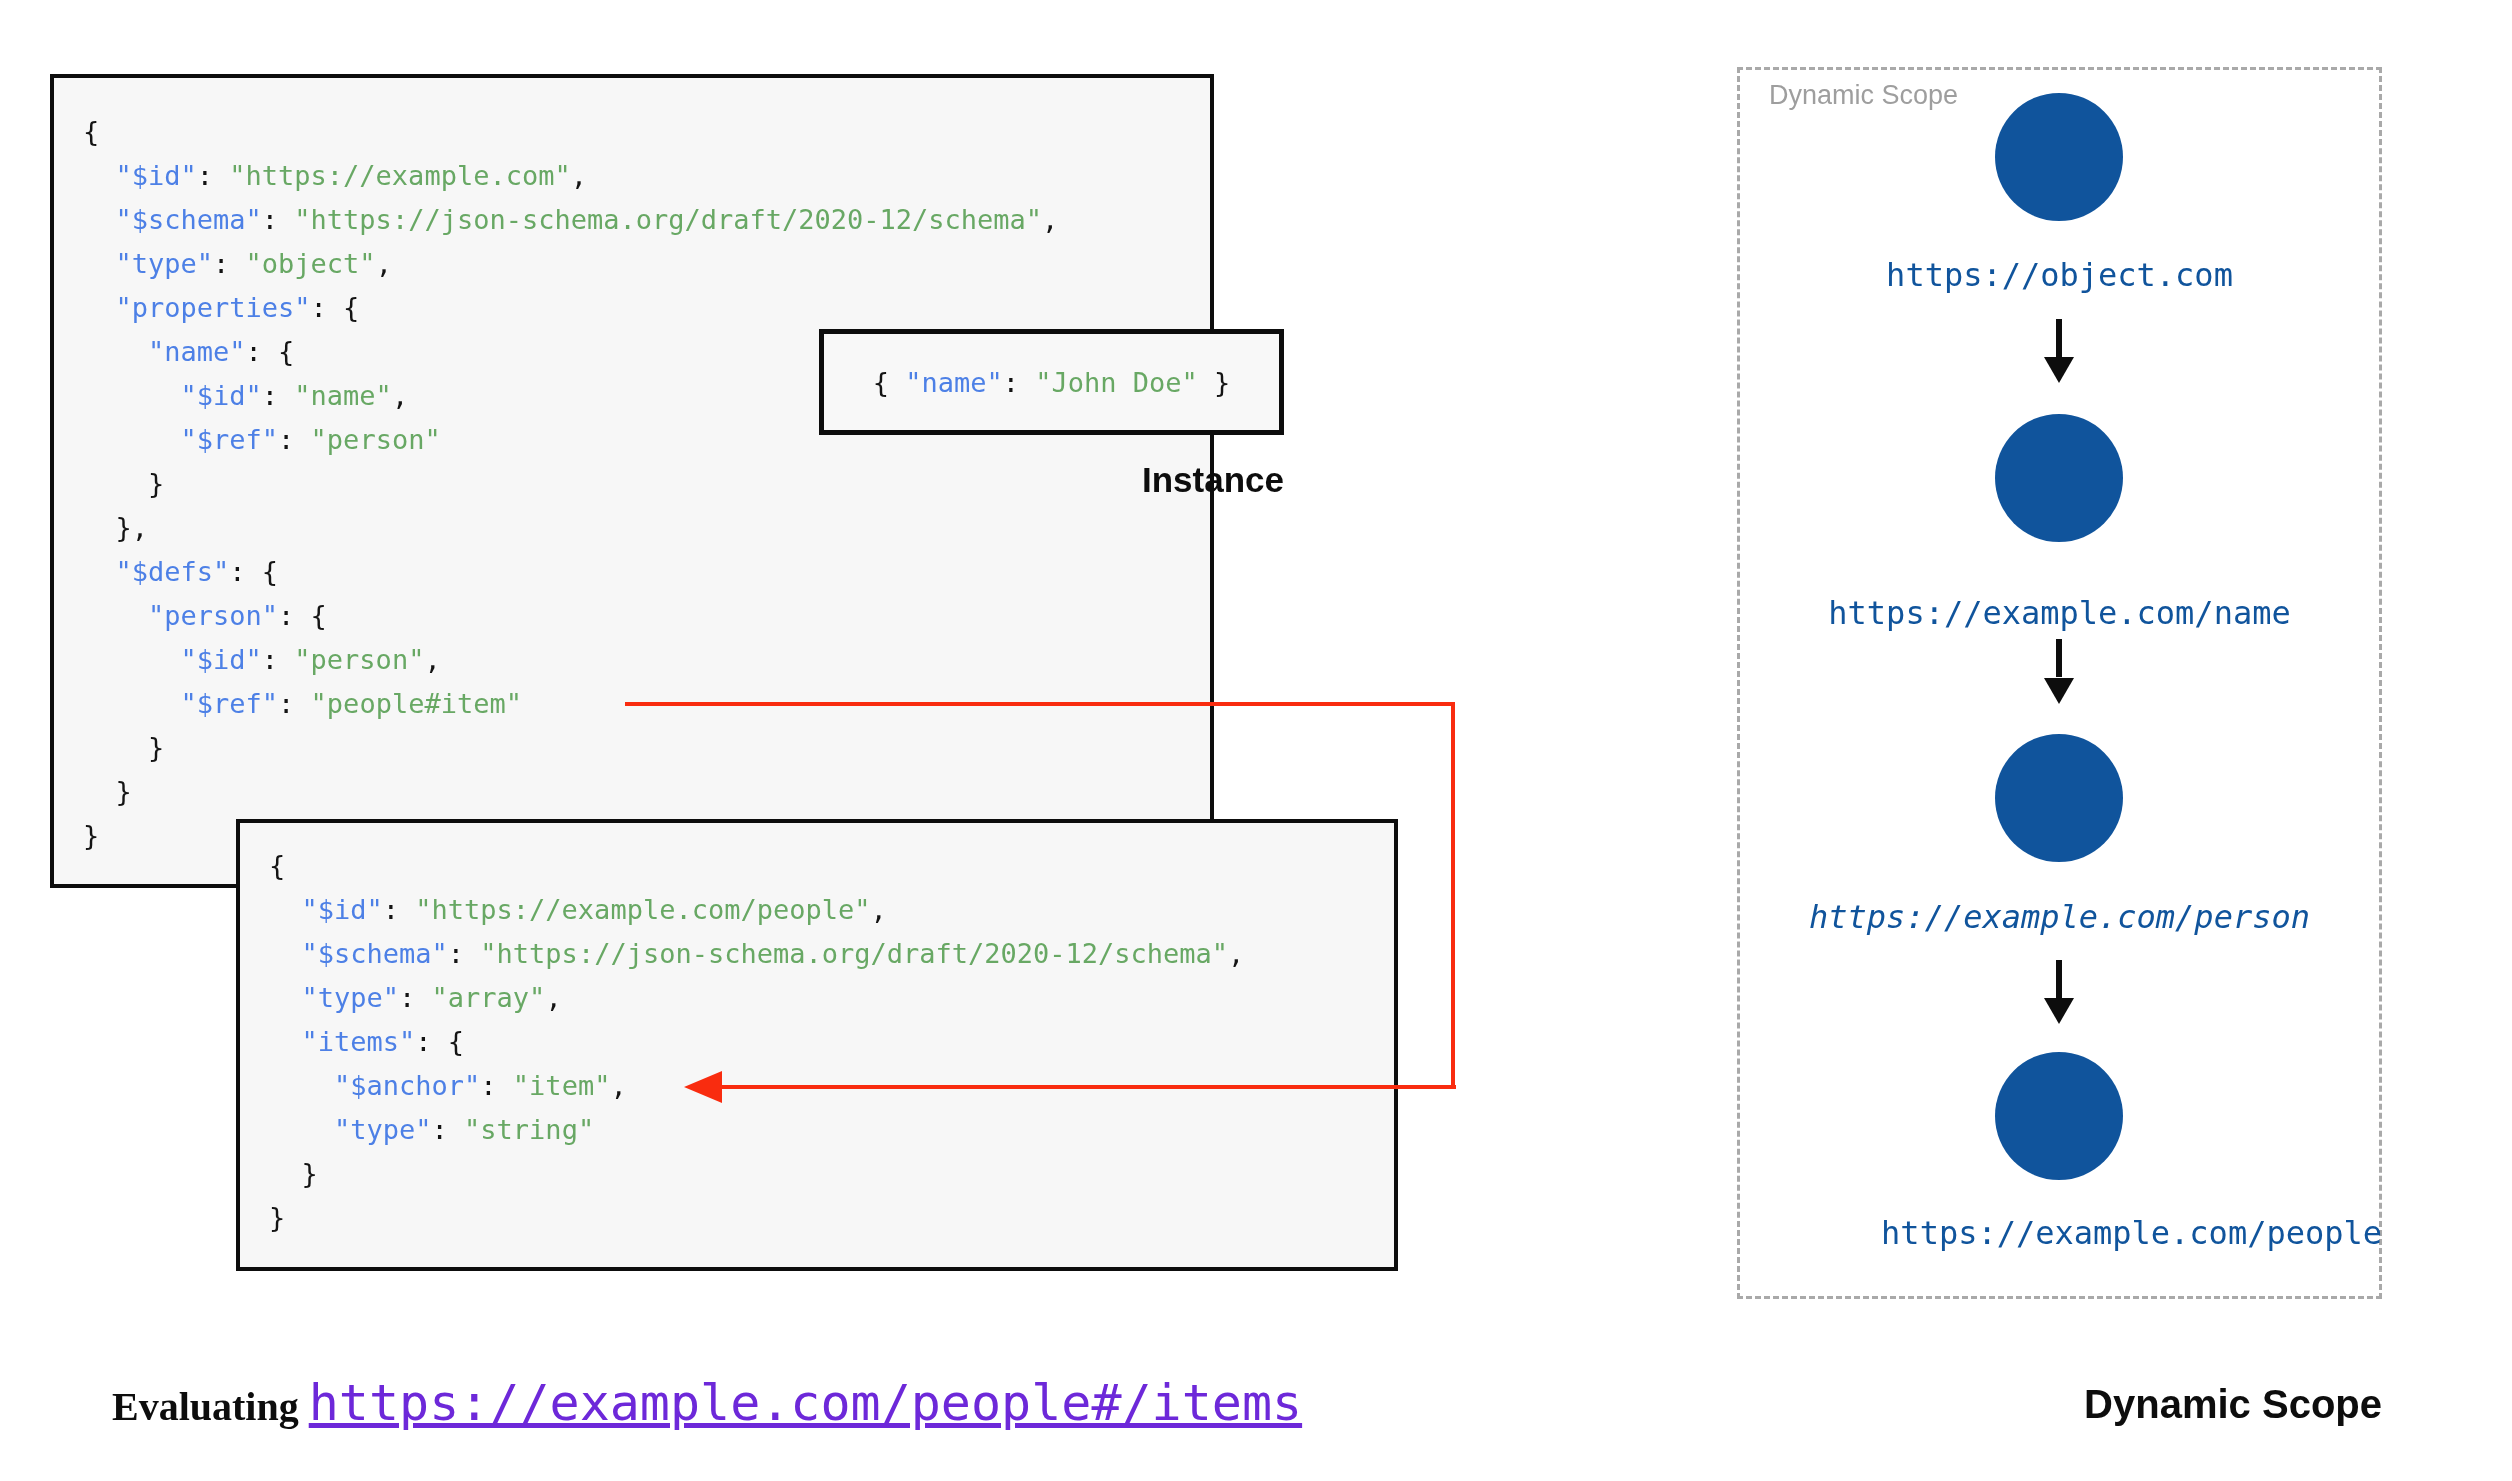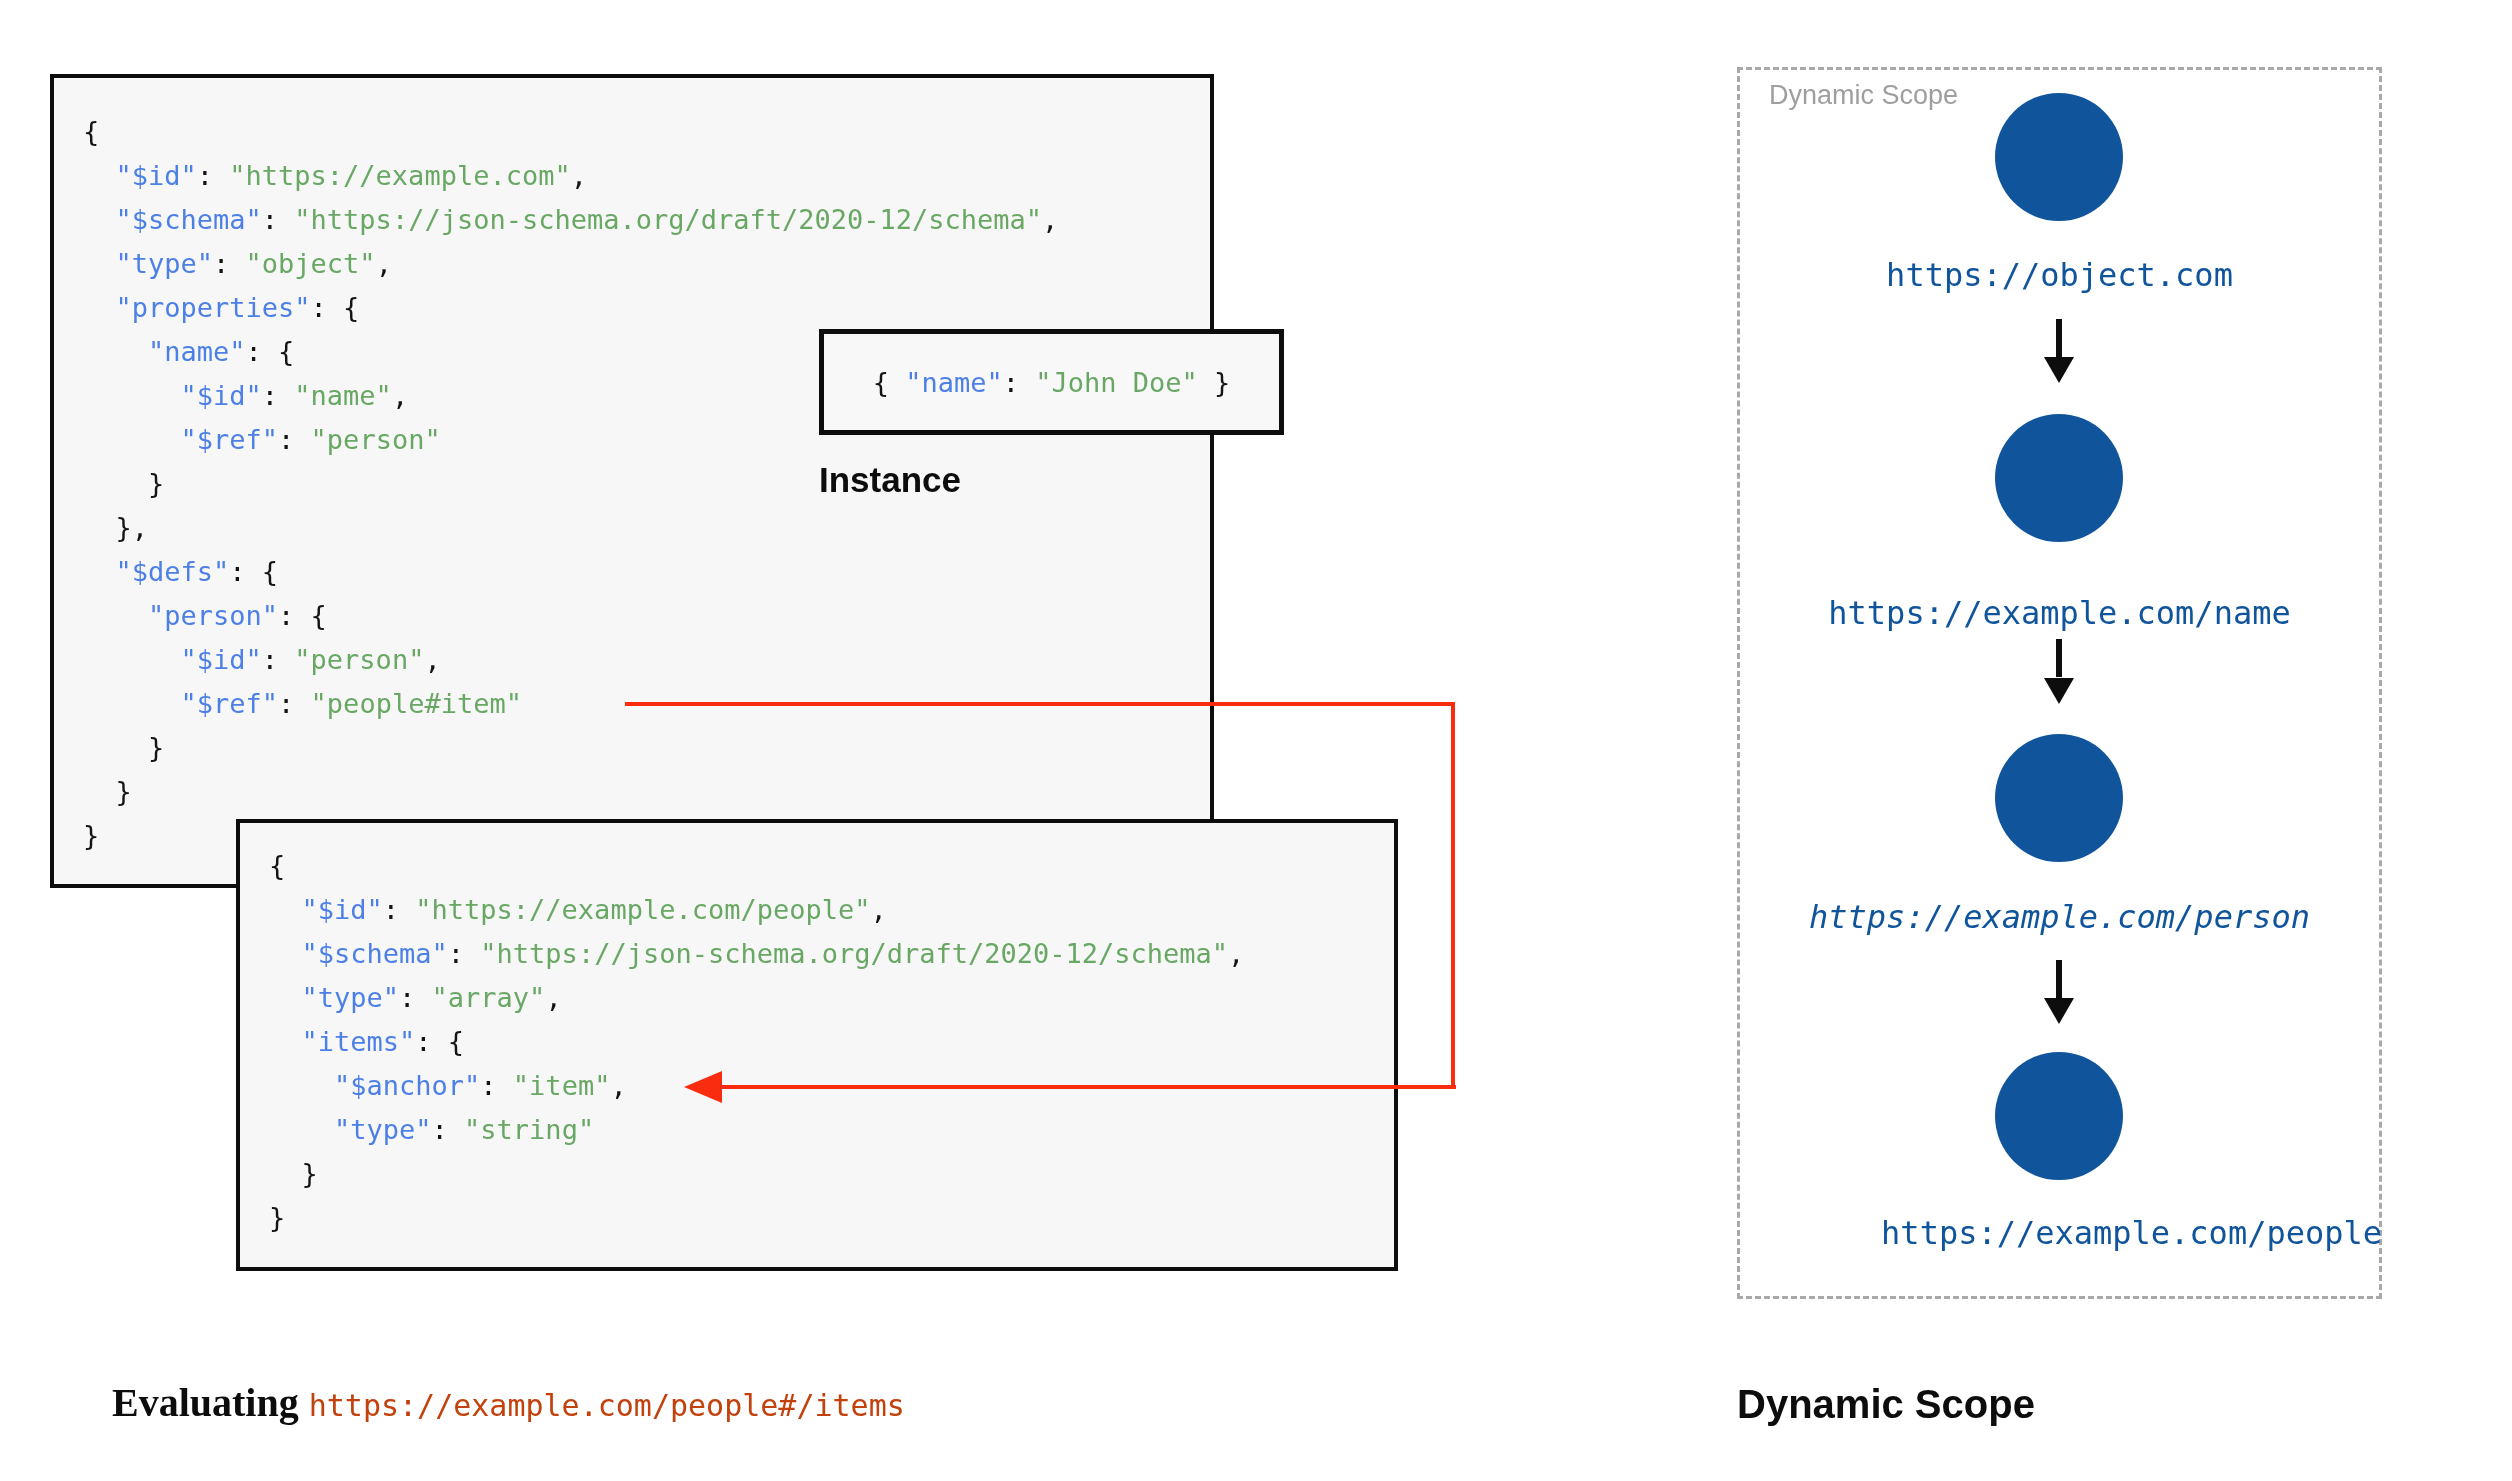--- a/index.html
+++ b/index.html
@@ -16,21 +16,21 @@
   .code{position:absolute;left:0;top:0;right:0;}
   #schema1 .code{padding:32px 0 0 29px;}
   #schema2 .code{padding:21.4px 0 0 29px;}
   .code-line{height:44px;line-height:44px;font-size:27px;white-space:pre;}
   #instance-box .code-line{height:auto;line-height:1;}
   .tok-p{color:#141414;}
   .tok-k{color:#4d80e6;}
   .tok-s{color:#68a864;}
 
   .panel-caption{position:absolute;font-family:"Liberation Sans","DejaVu Sans",sans-serif;
-                 font-weight:bold;color:#0d0d0d;text-align:left;}
+                 font-weight:bold;color:#0d0d0d;text-align:right;}
   #instance-label{left:819px;top:460px;width:465px;font-size:35px;z-index:4;}
 
   
   .red-seg{position:absolute;background:#f92c0f;z-index:6;}
   #red-h1{left:625px;top:702px;width:830px;height:4.3px;}
   #red-v{left:1451px;top:702px;width:4.3px;height:386px;}
   #red-h2{left:721px;top:1085px;width:735px;height:4.3px;}
   #red-head{position:absolute;left:684px;top:1071px;width:0;height:0;z-index:6;
             border-top:16px solid transparent;border-bottom:16px solid transparent;
             border-right:38px solid #f92c0f;}
@@ -51,21 +51,21 @@
   .flow-head{position:absolute;left:2044px;width:0;height:0;z-index:2;
              border-left:15px solid transparent;border-right:15px solid transparent;
              border-top:26px solid #0d0d0d;}
   #head-1{top:357px;} #head-2{top:678px;} #head-3{top:998px;}
 
   
   #evaluating-label{position:absolute;left:112px;top:1371px;height:64px;line-height:64px;
                     white-space:pre;z-index:2;}
   #evaluating-label .word{font-family:Liberation Serif, serif;
                           font-weight:bold;font-size:40px;color:#0d0d0d;}
-  #evaluating-label .uri{font-family:"DejaVu Sans Mono",monospace;font-size:30px;color:#c2410c;}
+  #evaluating-label .uri{font-family:"DejaVu Sans Mono",monospace;font-size:50px;color:#6d28d9;text-decoration:underline;}
   #scope-bottom-label{left:1737px;top:1382px;width:645px;font-size:40px;}
 </style>
 </head>
 <body>
 
 <div class="page">
 
   <div class="panel" id="schema1">
     <div class="code">
         <div class="code-line"><span class="tok-p">{</span></div>

